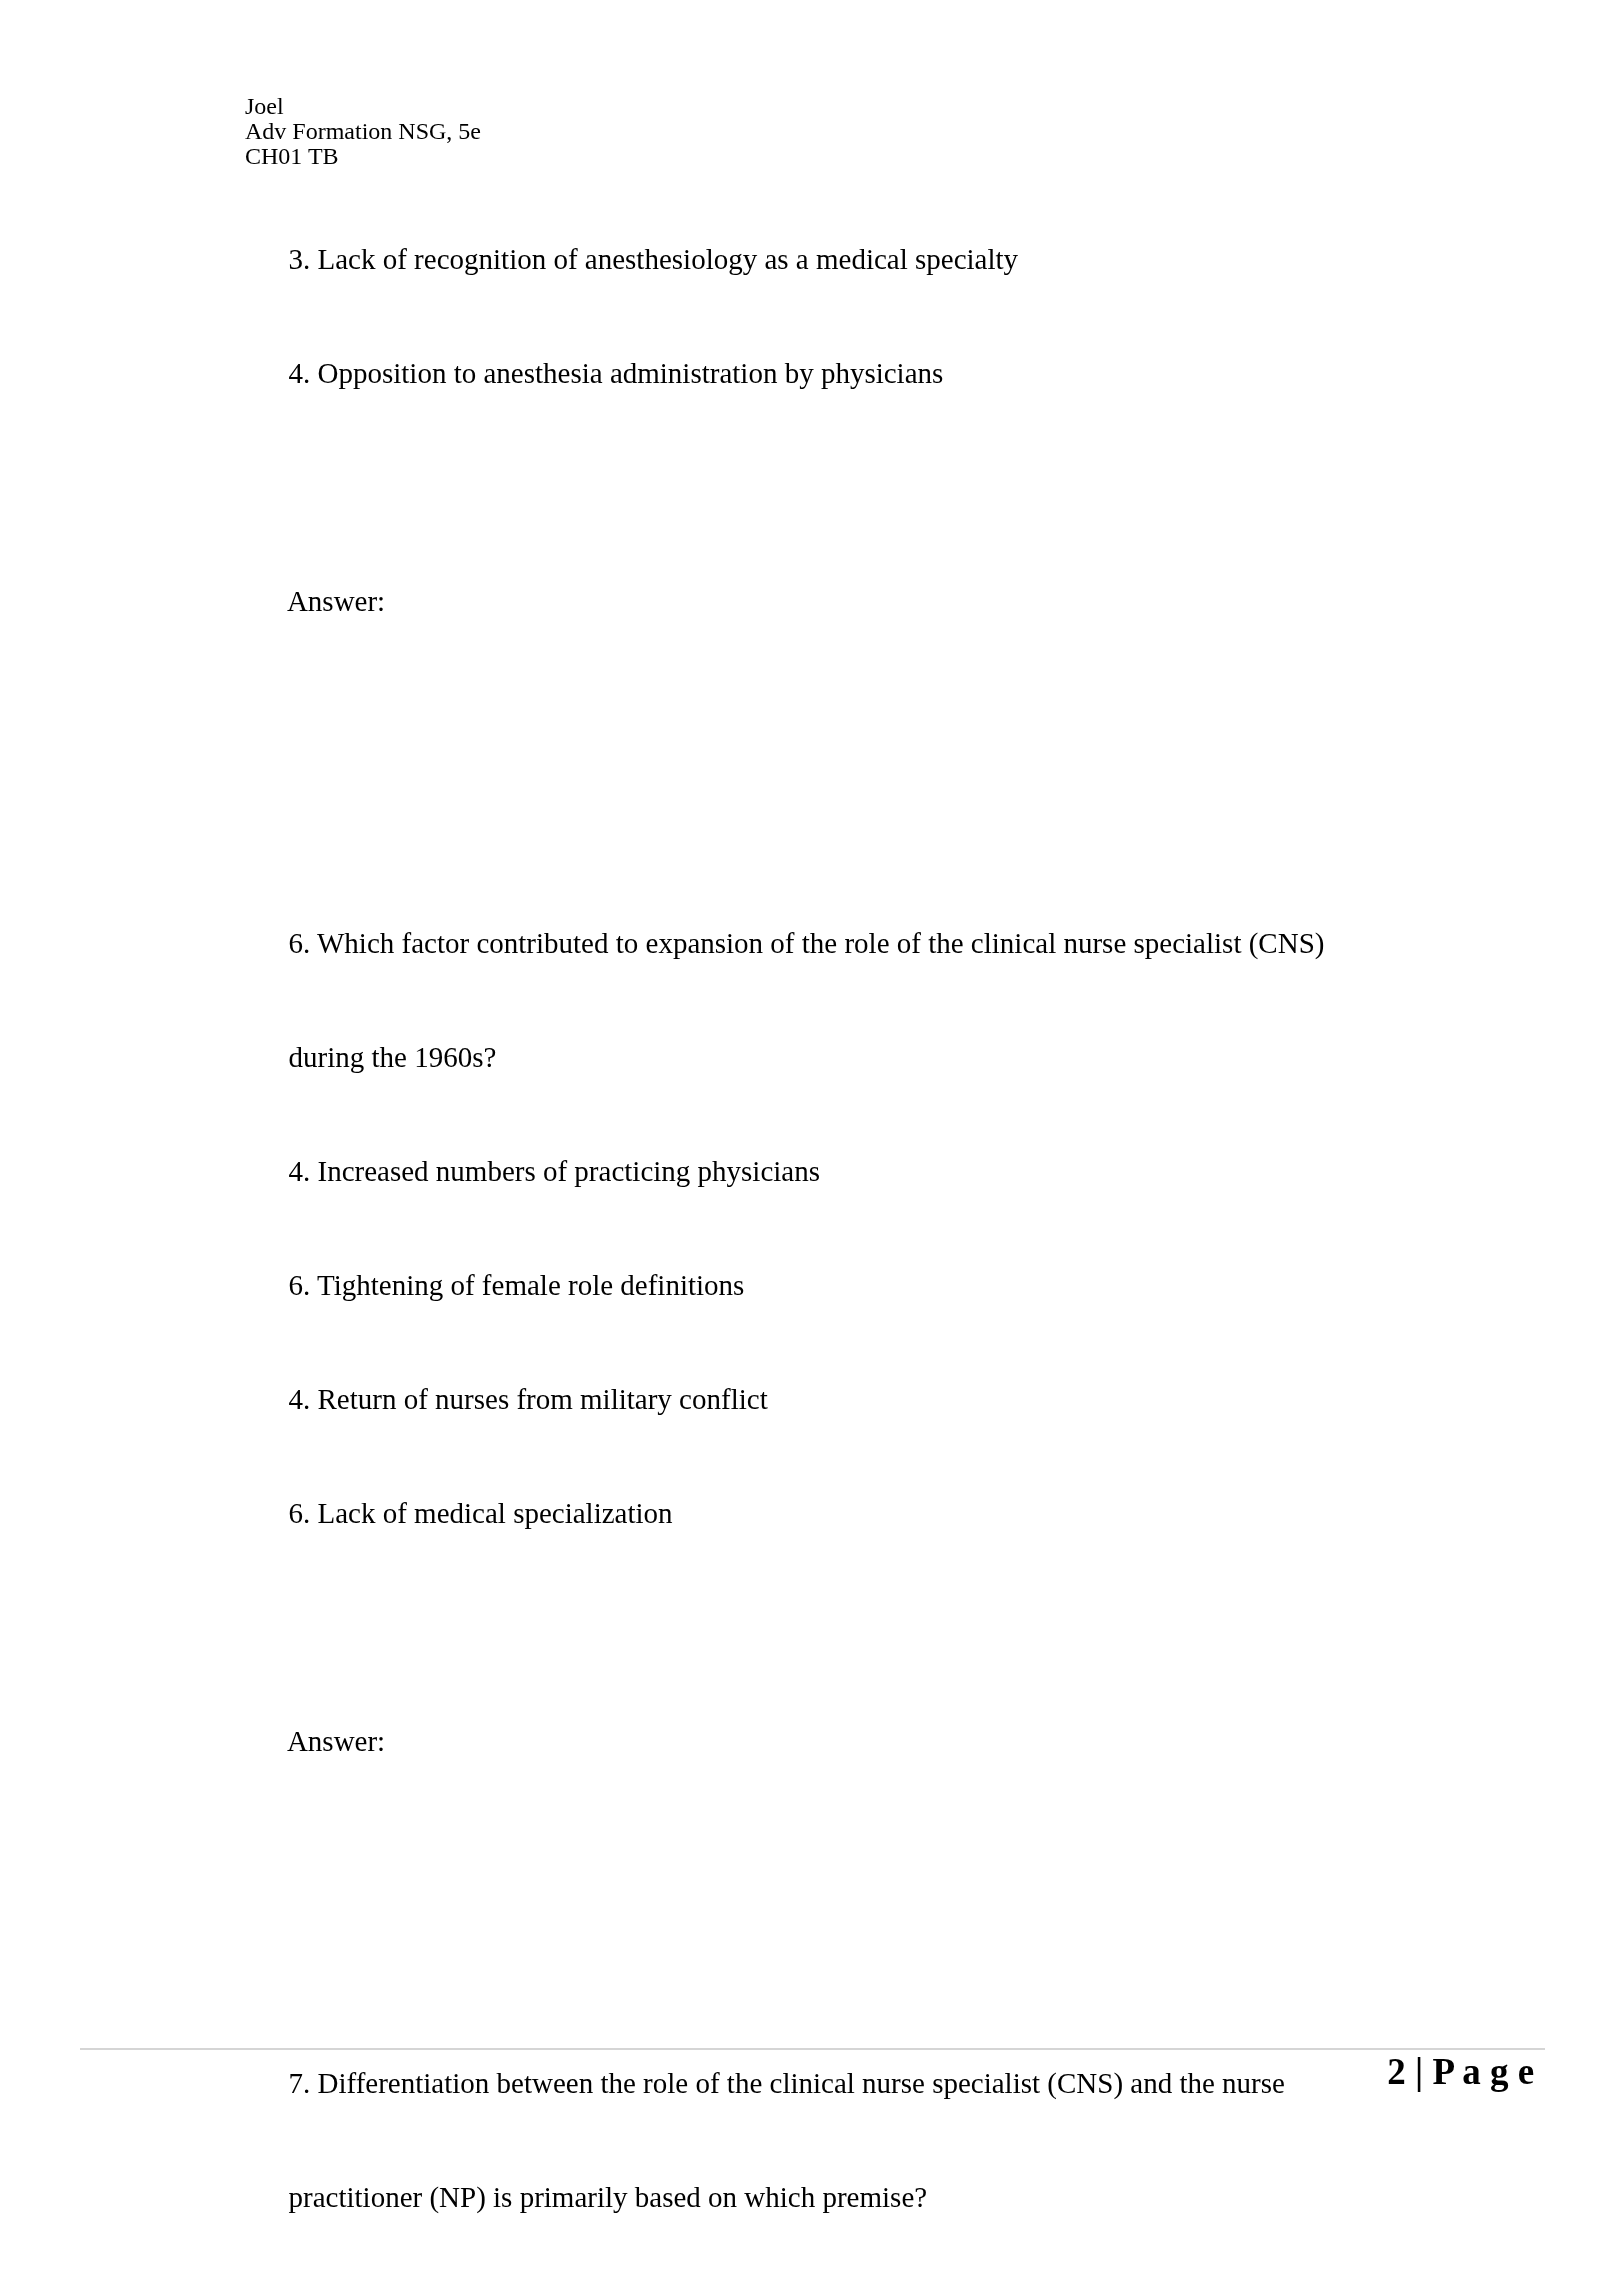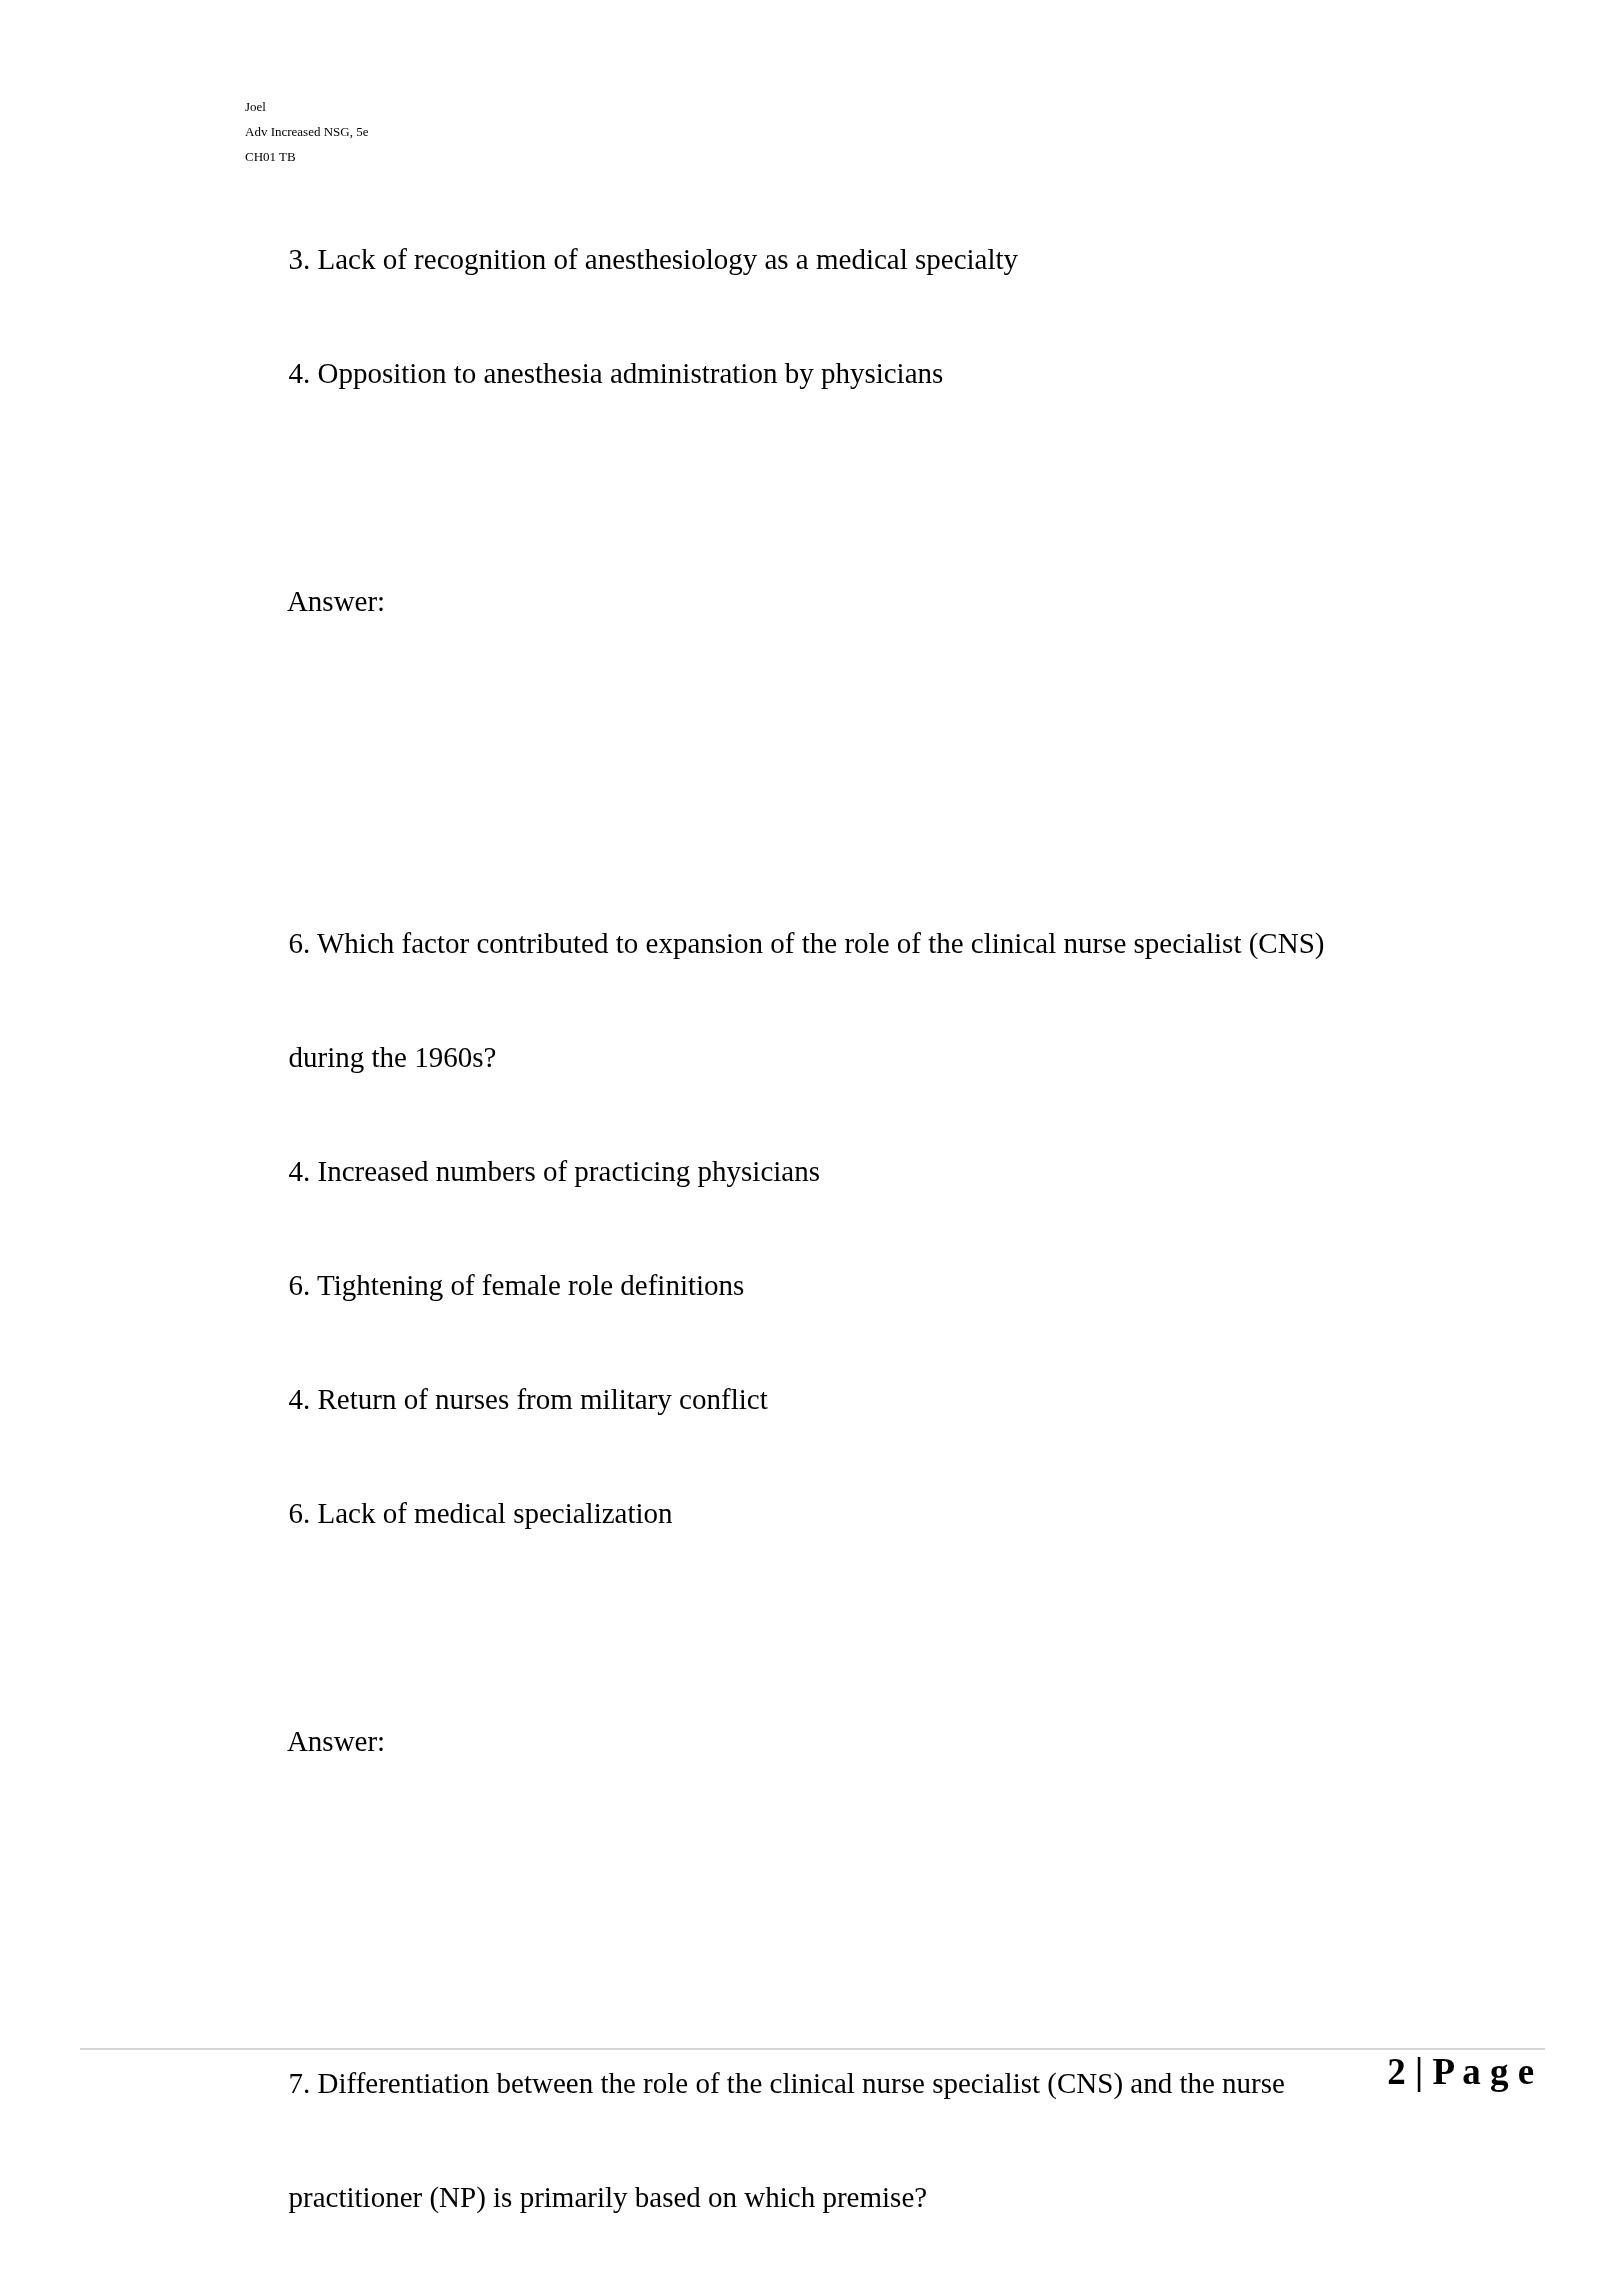--- a/index.html
+++ b/index.html
@@ -14,21 +14,21 @@
   }
   .doc-page {
     position: absolute;
     inset: 0;
     background: #ffffff;
   }
   .doc-header {
     position: absolute;
     left: 245px;
     top: 94px;
-    font-size: 13px;
+    font-size: 24px;
     line-height: 25px;
   }
   .doc-header .hline {
     white-space: pre;
     min-height: 25px;
   }
   .doc-body {
     position: absolute;
     left: 245px;
     top: 202px;
@@ -59,21 +59,21 @@
   }
 </style>
 </head>
 <body>
 
 <div class="doc-page">
 
   <div class="doc-header">
 
   <div class="hline">Joel</div>
-      <div class="hline">Adv Increased NSG, 5e</div>
+      <div class="hline">Adv Formation NSG, 5e</div>
       <div class="hline">CH01 TB</div>
     </div>
 
   <div class="doc-body">
 
   <div class="line">
       <span>3. Lack of recognition of anesthesiology as a medical specialty</span><span class="seg-italic"></span>
     </div>
       <div class="line">
       <span>4. Opposition to anesthesia administration by physicians</span><span class="seg-italic"></span>

